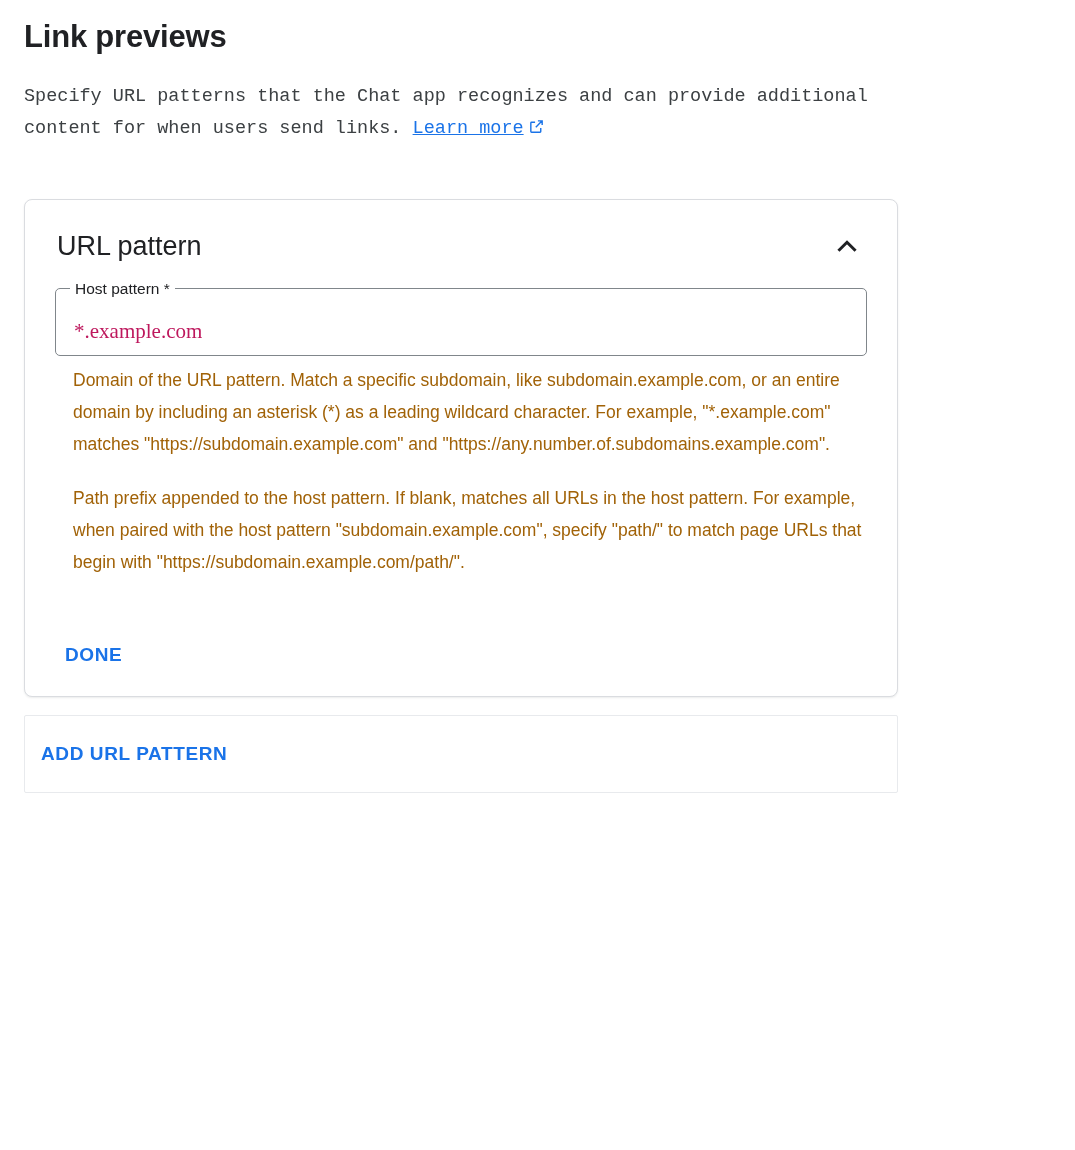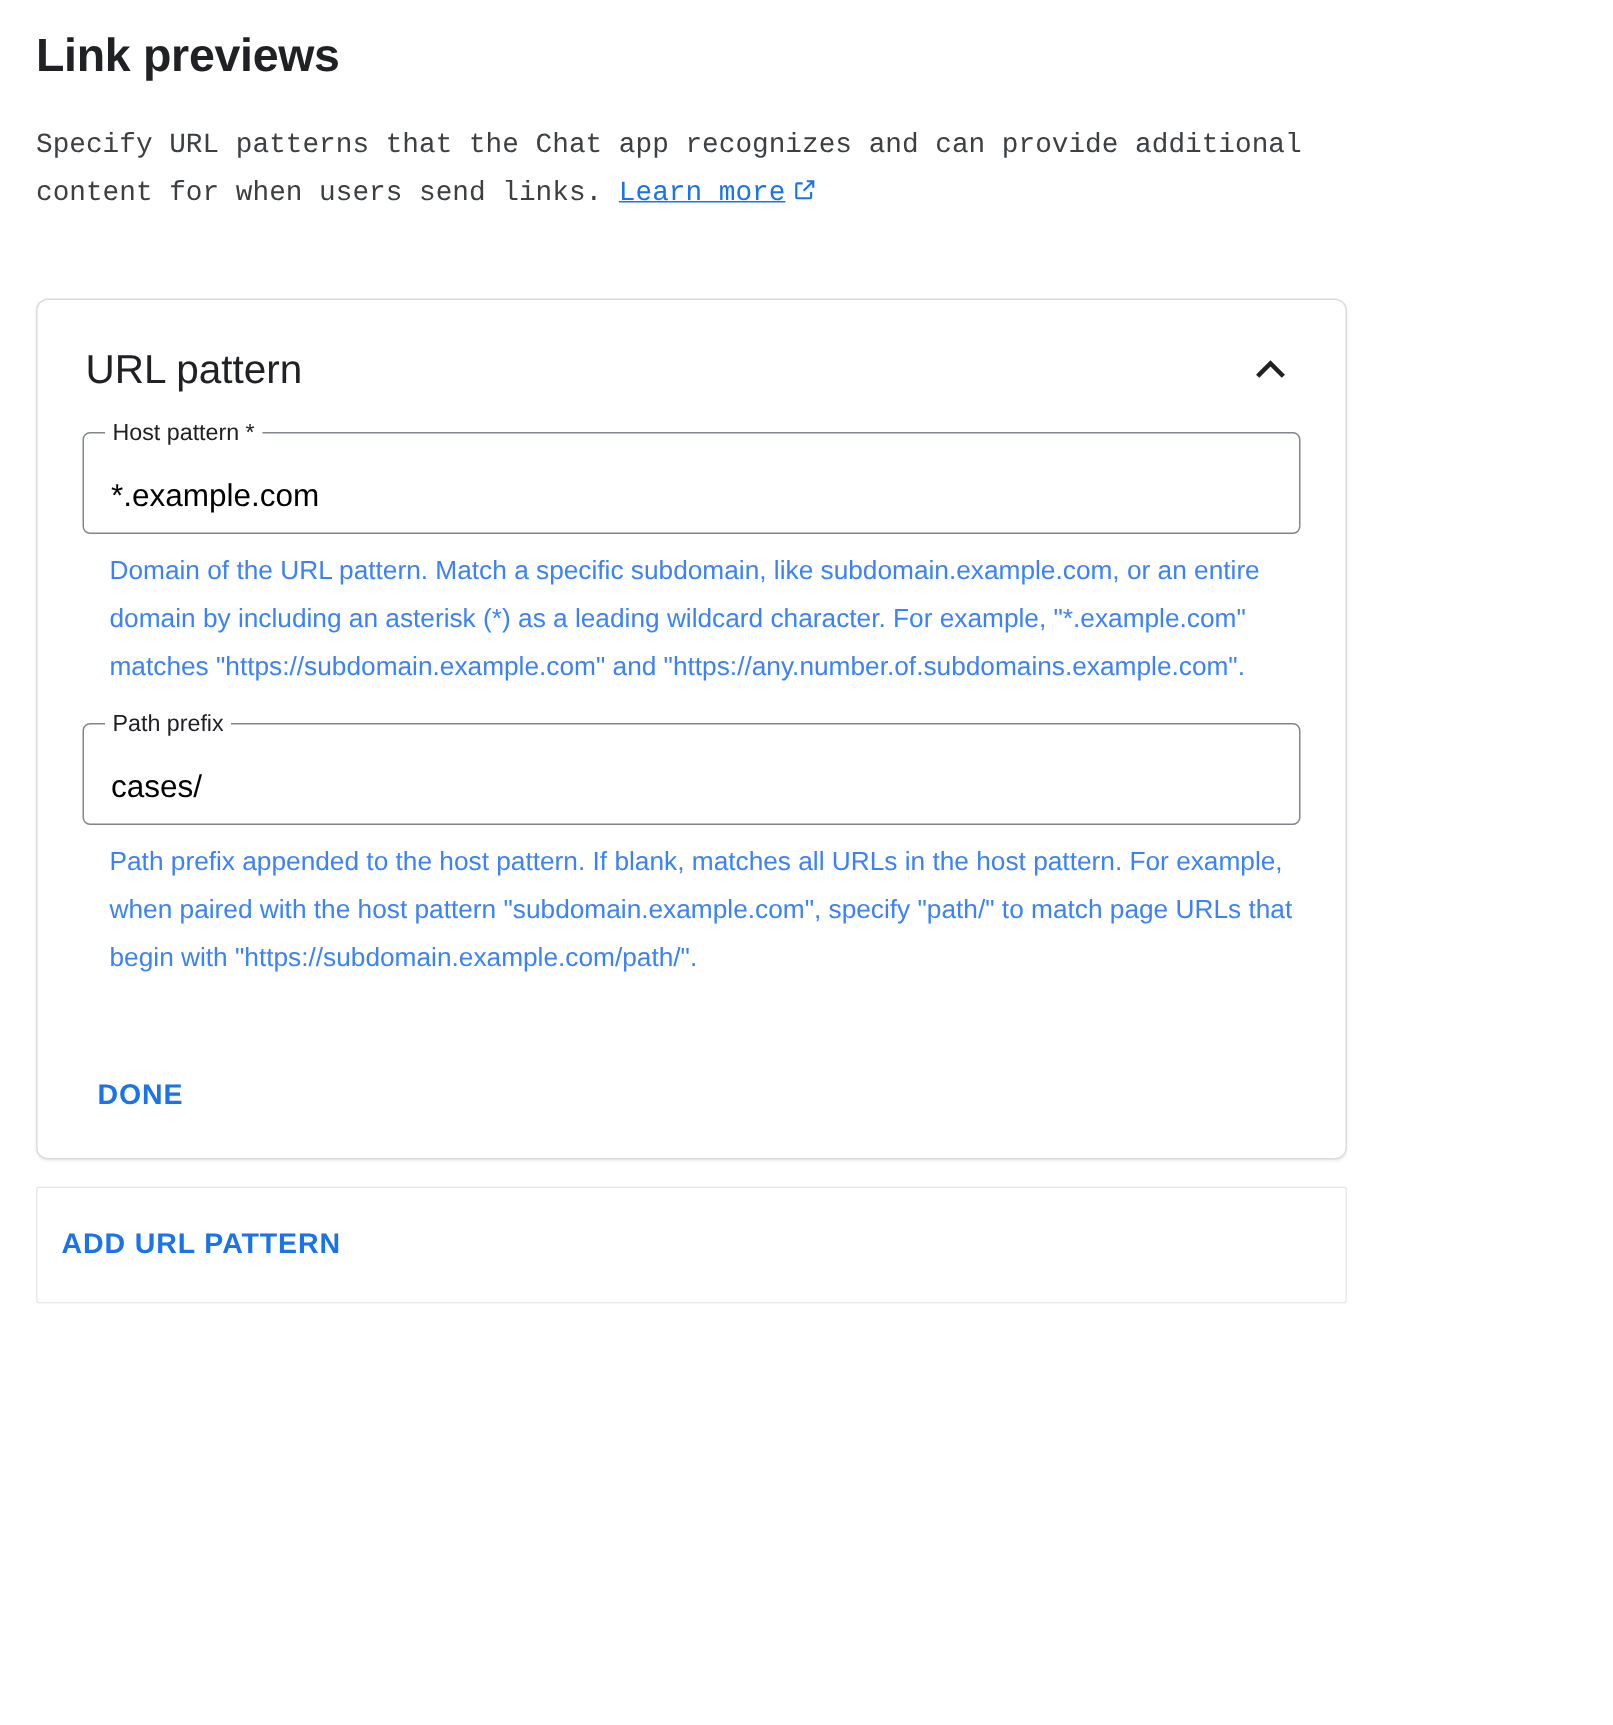--- a/index.html
+++ b/index.html
@@ -98,31 +98,31 @@
     padding: 0 5px;
     font-size: 15.5px;
     font-weight: normal;
     color: #202124;
     line-height: 20px;
   }
   .field-input {
     border: none;
     outline: none;
     font-size: 21px;
-    color: #000000;
-    font-family: Liberation Sans, sans-serif;
+    color: #be185d;
+    font-family: Liberation Serif, serif;
     width: 100%;
     background: transparent;
     padding: 0;
     margin-top: 18px;
   }
   .helper {
     font-size: 17.5px;
     line-height: 32px;
-    color: #3b82f6;
+    color: #a16207;
     margin: 8px 0 0 18px;
     max-width: 900px;
   }
   .card-actions {
     display: flex;
     justify-content: flex-start;
     margin-top: 58px;
     padding-right: 2px;
   }
   .text-button {
@@ -177,24 +177,20 @@
 
     <div class="field-wrap">
       <div class="outlined-field">
         <span class="field-label">Host pattern *</span>
         <input class="field-input" value="*.example.com" style="">
       </div>
       <div class="helper">Domain of the URL pattern. Match a specific subdomain, like subdomain.example.com, or an entire domain by including an asterisk (*) as a leading wildcard character. For example, "*.example.com" matches "https://subdomain.example.com" and "https://any.number.of.subdomains.example.com".</div>
     </div>
 
     <div class="field-wrap">
-      <div class="outlined-field">
-        <span class="field-label">Path prefix</span>
-        <input class="field-input" value="cases/" style="">
-      </div>
       <div class="helper">Path prefix appended to the host pattern. If blank, matches all URLs in the host pattern. For example, when paired with the host pattern "subdomain.example.com", specify "path/" to match page URLs that begin with "https://subdomain.example.com/path/".</div>
     </div>
 
     <div class="card-actions">
       <button class="text-button">DONE</button>
     </div>
   </div>
 
   <div class="add-bar">
     <button class="text-button">ADD URL PATTERN</button>

